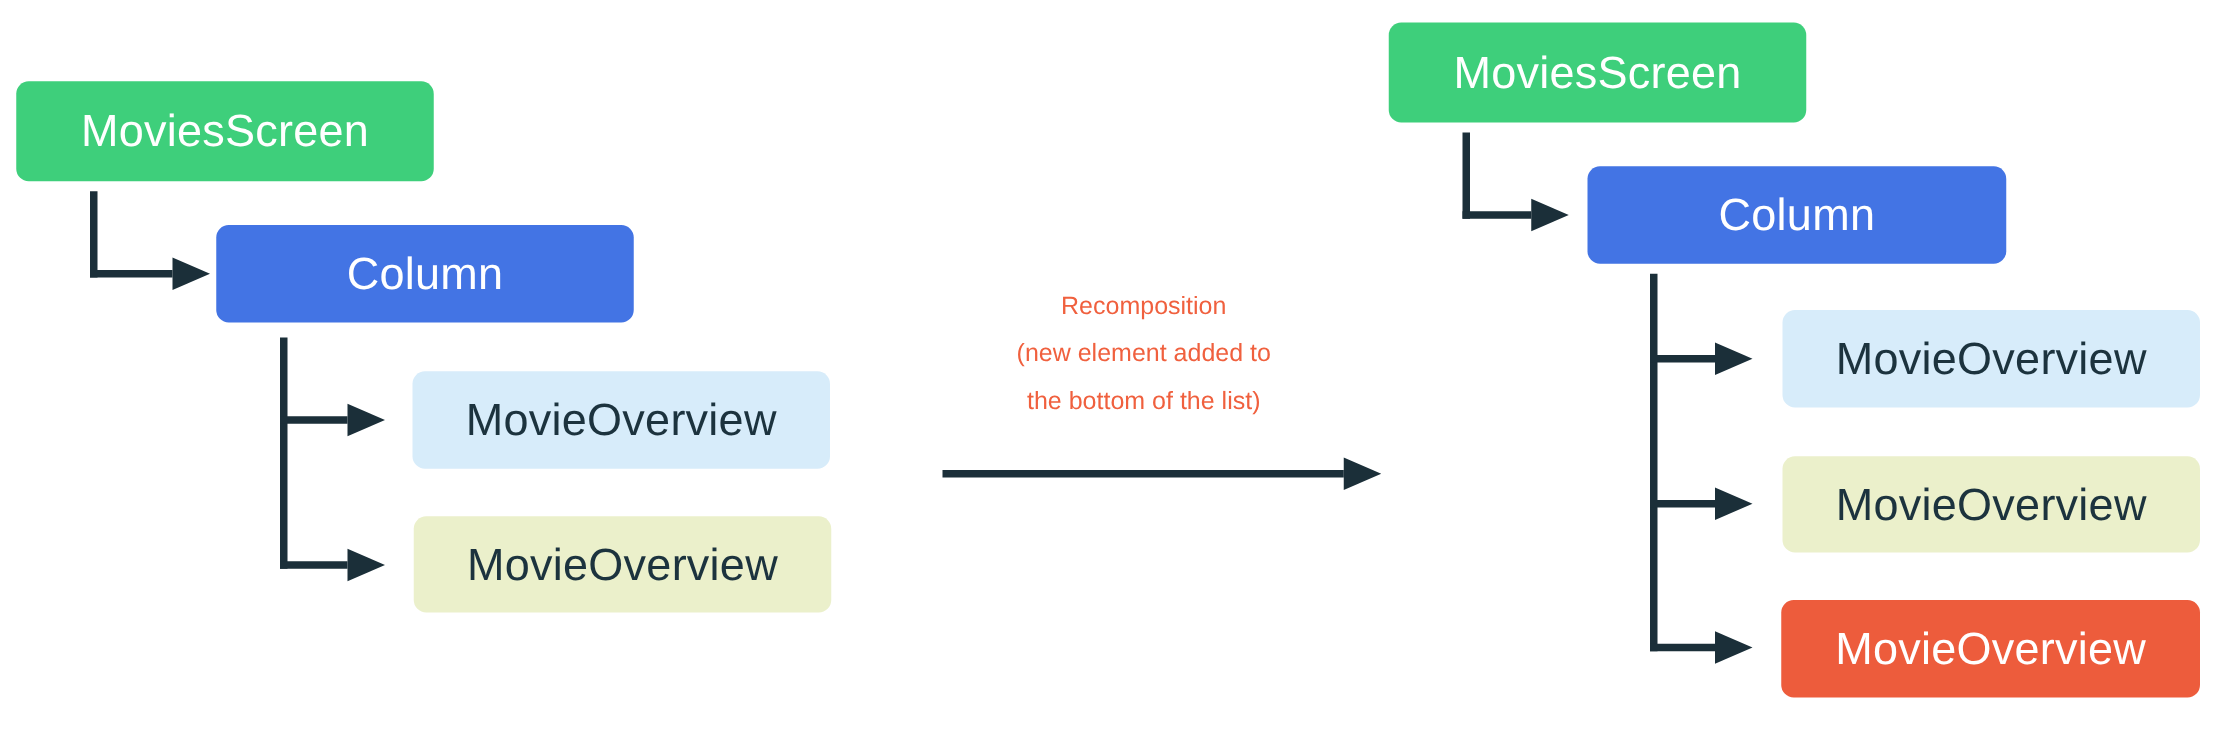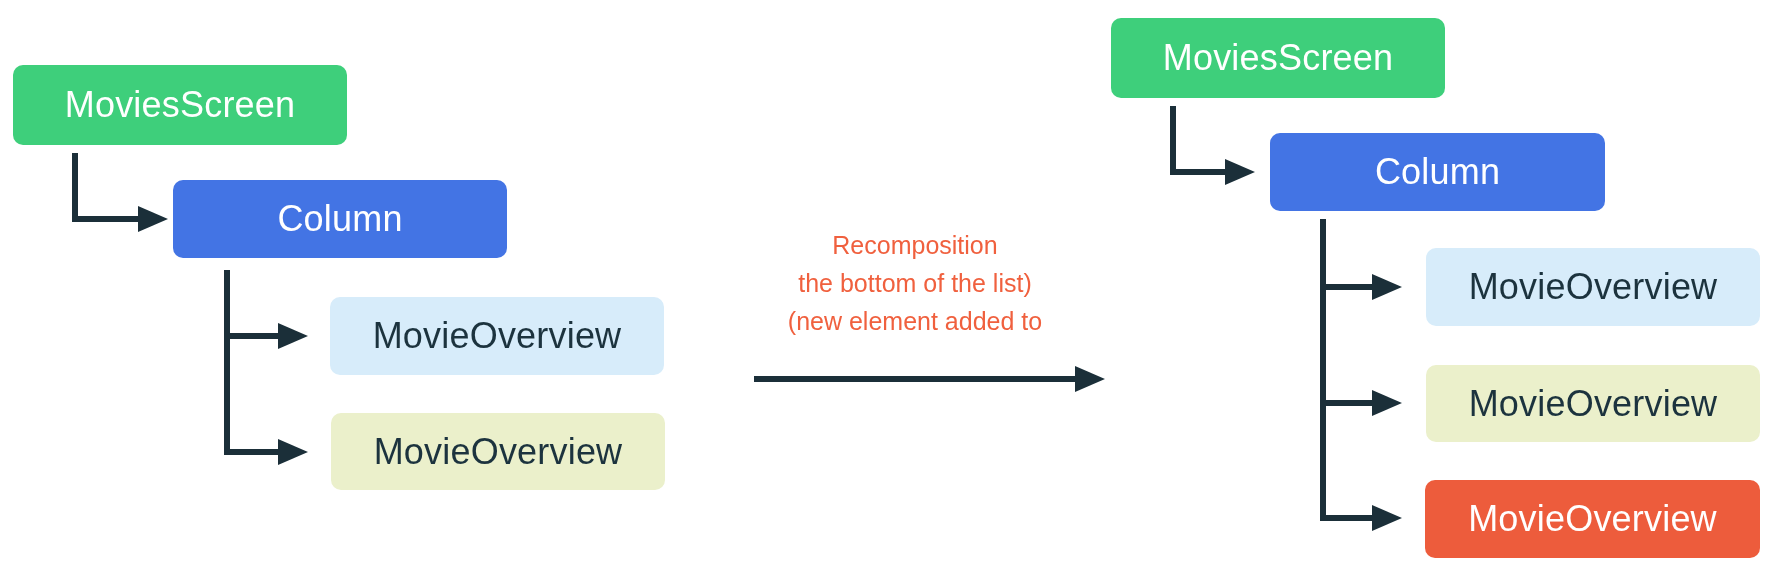--- a/index.html
+++ b/index.html
@@ -71,21 +71,21 @@
   .a-branch2t { left: 1372px; top: 390px; }
   .a-branch3  { left: 1320px; top: 515px; width: 52px; height: 6px; }
   .a-branch3t { left: 1372px; top: 505px; }
 
   
   .caption {
     position: absolute;
     left: 655px; top: 226px; width: 520px;
     text-align: center;
     color: var(--caption-orange);
-    font-size: 25px;
+    font-size: 20px;
     line-height: 38px;
   }
   .mid-arrow-line { left: 754px; top: 376px; width: 321px; height: 6px; }
   .mid-arrow-head { left: 1075px; top: 366px; }
 </style>
 </head>
 <body>
 
 <div class="canvas">
 
@@ -104,22 +104,22 @@
     <div class="line b-branch2"></div>
     <div class="tri-right b-branch2t"></div>
 
     <div class="node light-blue b2">MovieOverview</div>
     <div class="node pale-yellow b3">MovieOverview</div>
   </section>
 
   <section>
     <div class="caption">
       <div>Recomposition</div>
+      <div>(new element added to</div>
       <div>the bottom of the list)</div>
-      <div>(new element added to</div>
     </div>
     <div class="line mid-arrow-line"></div>
     <div class="tri-right mid-arrow-head"></div>
   </section>
 
   <section>
     <div class="node green a0">MoviesScreen</div>
 
     <div class="line a-elbow-v"></div>
     <div class="line a-elbow-h"></div>

